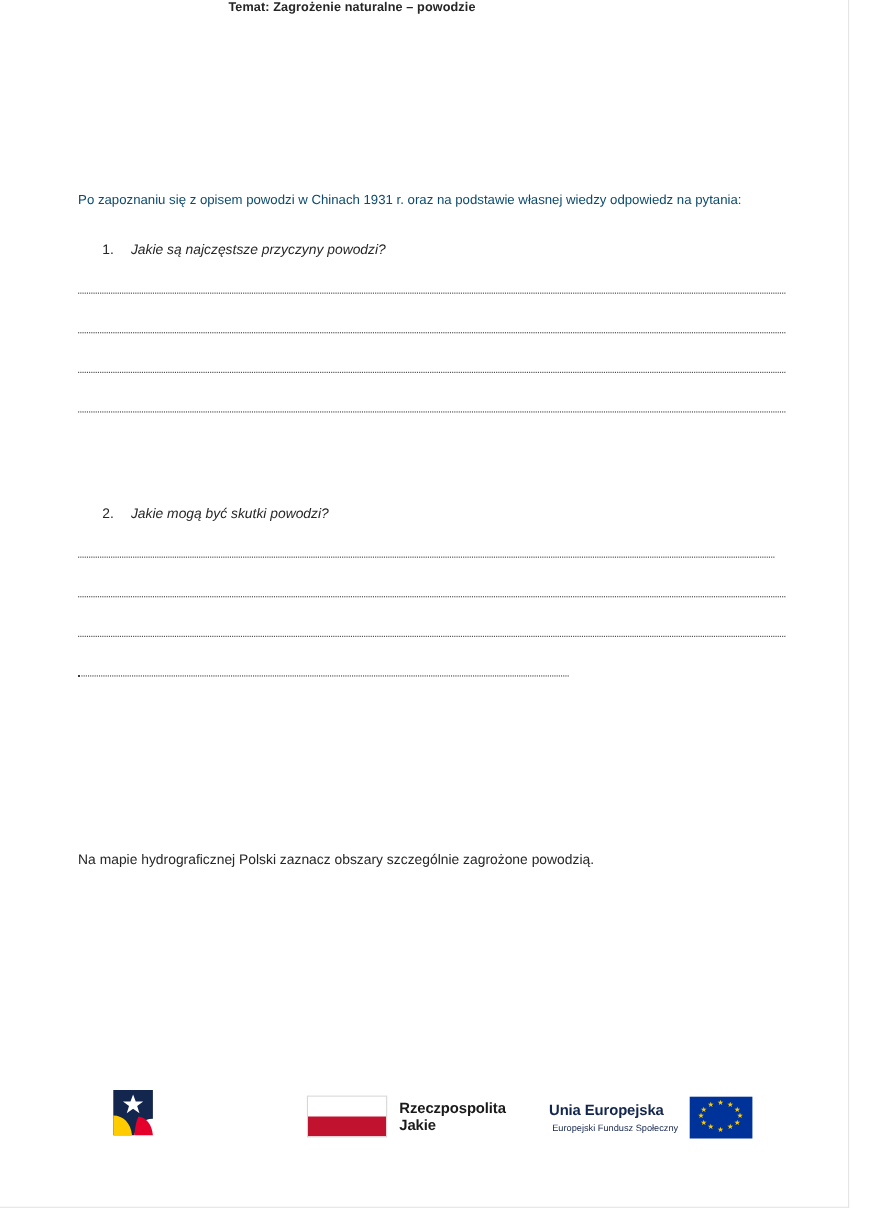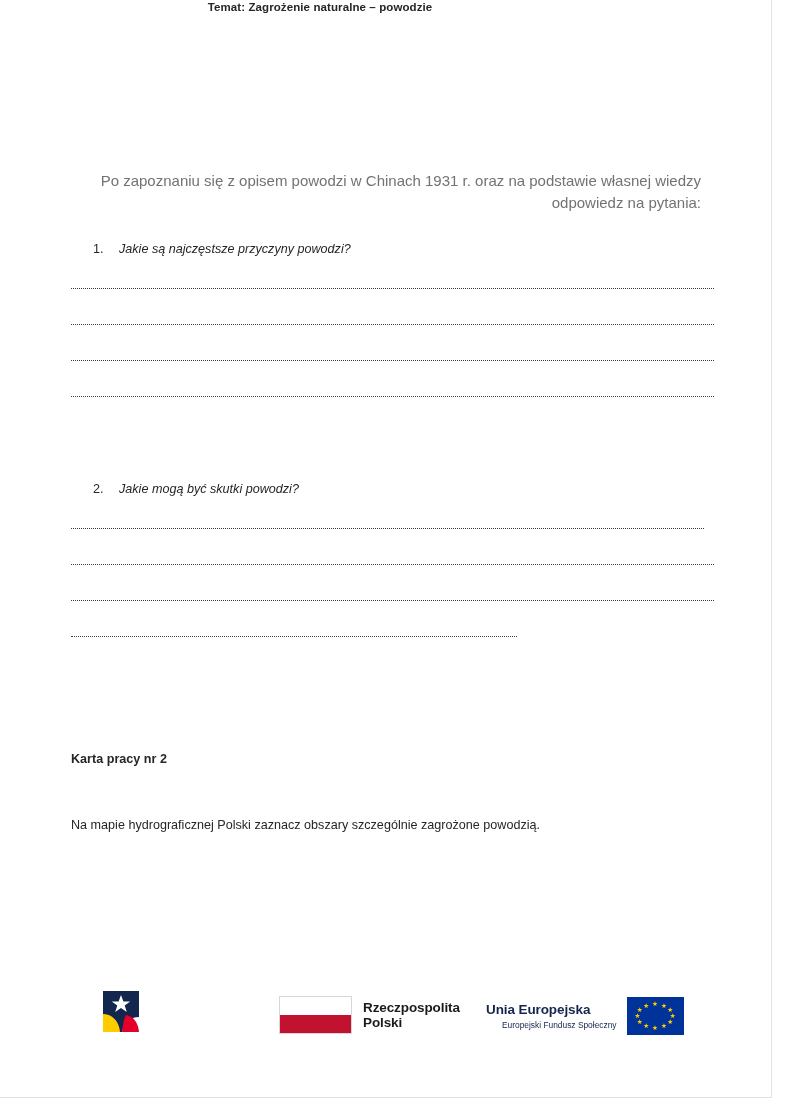--- a/index.html
+++ b/index.html
@@ -43,26 +43,25 @@
 
   
   .content {
     position: absolute;
     left: 71px;
     top: 170px;
     width: 643px;
   }
 
   .intro {
-    font-size: 15px;
+    font-size: 12px;
     line-height: 22px;
-    color: #737373;
+    color: #0c4a6e;
     margin: 0;
     width: 630px;
-    text-align: right;
   }
 
   .q-list {
     margin: 0;
     padding: 0;
     list-style: none;
   }
 
   .q-item {
     display: flex;
@@ -198,21 +197,21 @@
 
   
   .logo-ue {
     position: absolute;
     left: 486px;
     top: 9px;
     display: flex;
     align-items: center;
   }
   .ue-text {
-    text-align: left;
+    text-align: center;
     margin-right: 10px;
   }
   .ue-title {
     font-size: 13.5px;
     font-weight: 700;
     line-height: 15px;
     color: #13264d;
     letter-spacing: -0.1px;
   }
   .ue-sub {
@@ -291,21 +290,20 @@
       </div>
       <div class="dotline">
         <span class="dots" style="width:446px"></span>
       </div>
     </div>
 
     <div class="block-gap-2"></div>
 
     <div style="height:38px"></div>
 
-    <div class="section-heading">Karta pracy nr 2</div>
 
     <div style="height:44px"></div>
 
     <div class="section-para">Na mapie hydrograficznej Polski zaznacz obszary szczególnie zagrożone powodzią.</div>
 
   </div>
 
   <div class="footer-note">
   </div>
 
@@ -322,21 +320,21 @@
       </div>
     </div>
 
     <div class="logo-rp">
       <div class="rp-flag">
         <div class="rp-white"></div>
         <div class="rp-red"></div>
       </div>
       <div class="rp-text">
         <div>Rzeczpospolita</div>
-        <div>Polski</div>
+        <div>Jakie</div>
       </div>
     </div>
 
     <div class="logo-ue">
       <div class="ue-text">
         <div class="ue-title">Unia Europejska</div>
         <div class="ue-sub">Europejski Fundusz Społeczny</div>
       </div>
       <div class="ue-flag">
           <span class="ue-star" style="left: 50%; top: 19%; color: rgb(255, 204, 0);">★</span>

